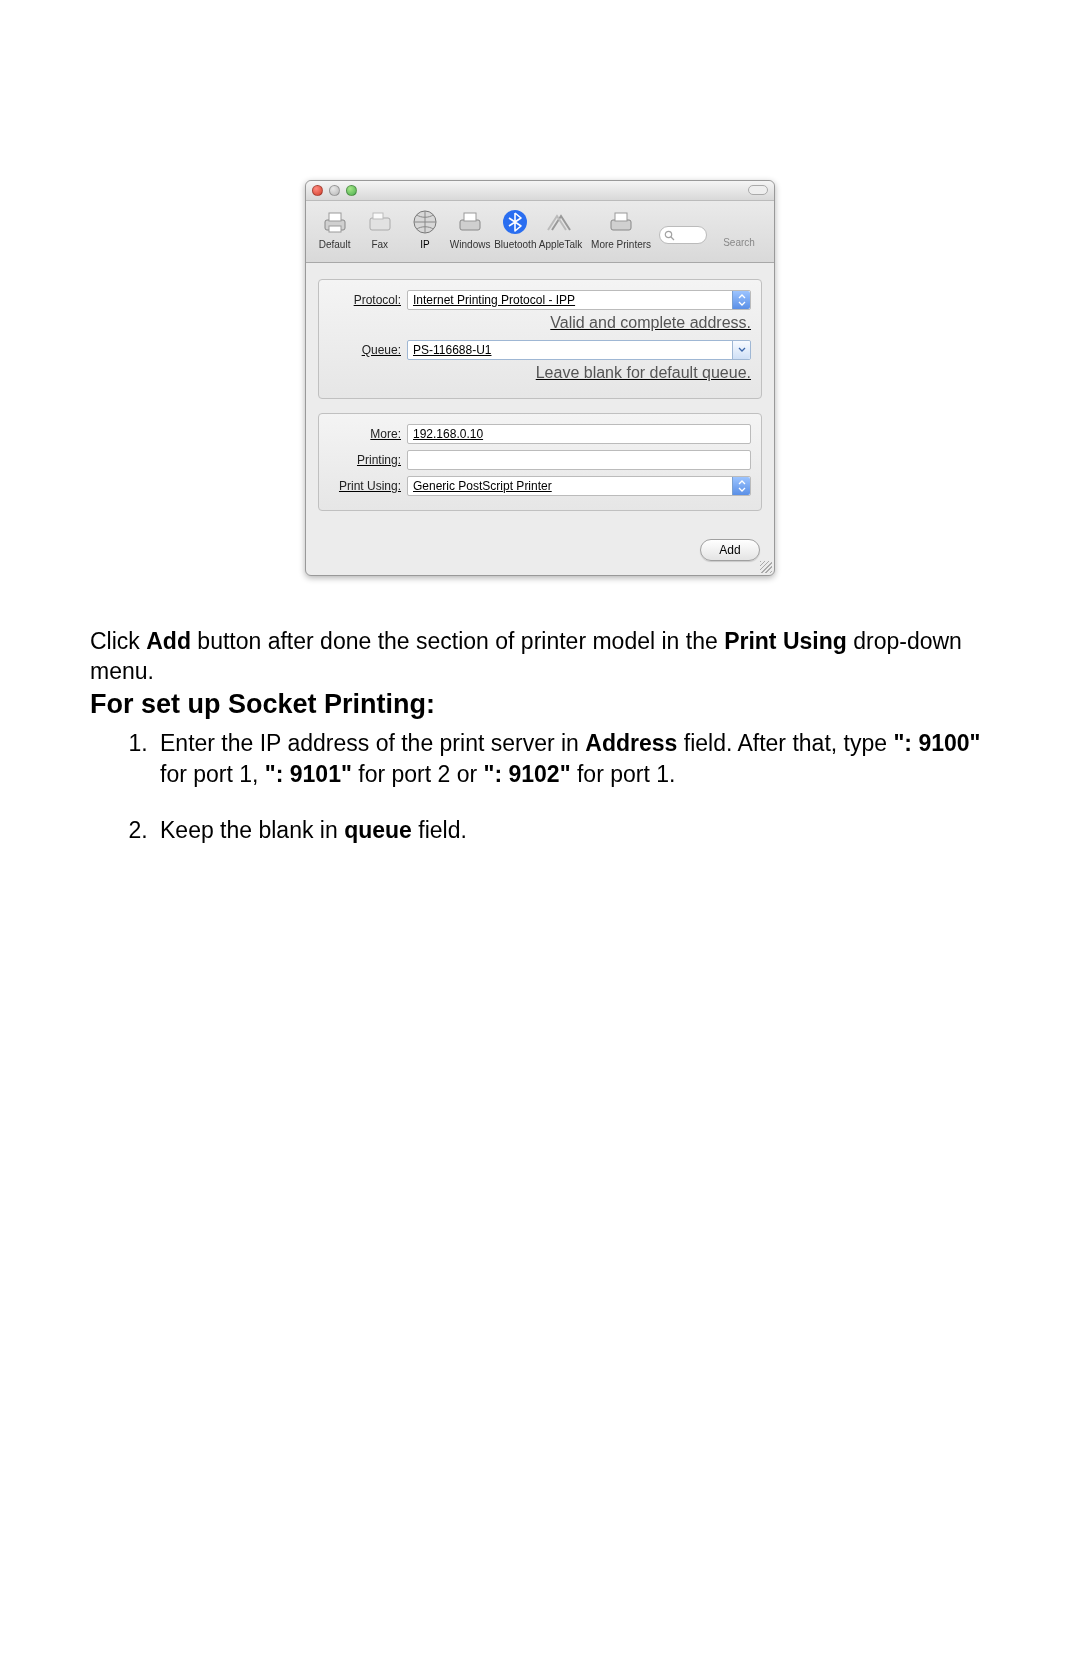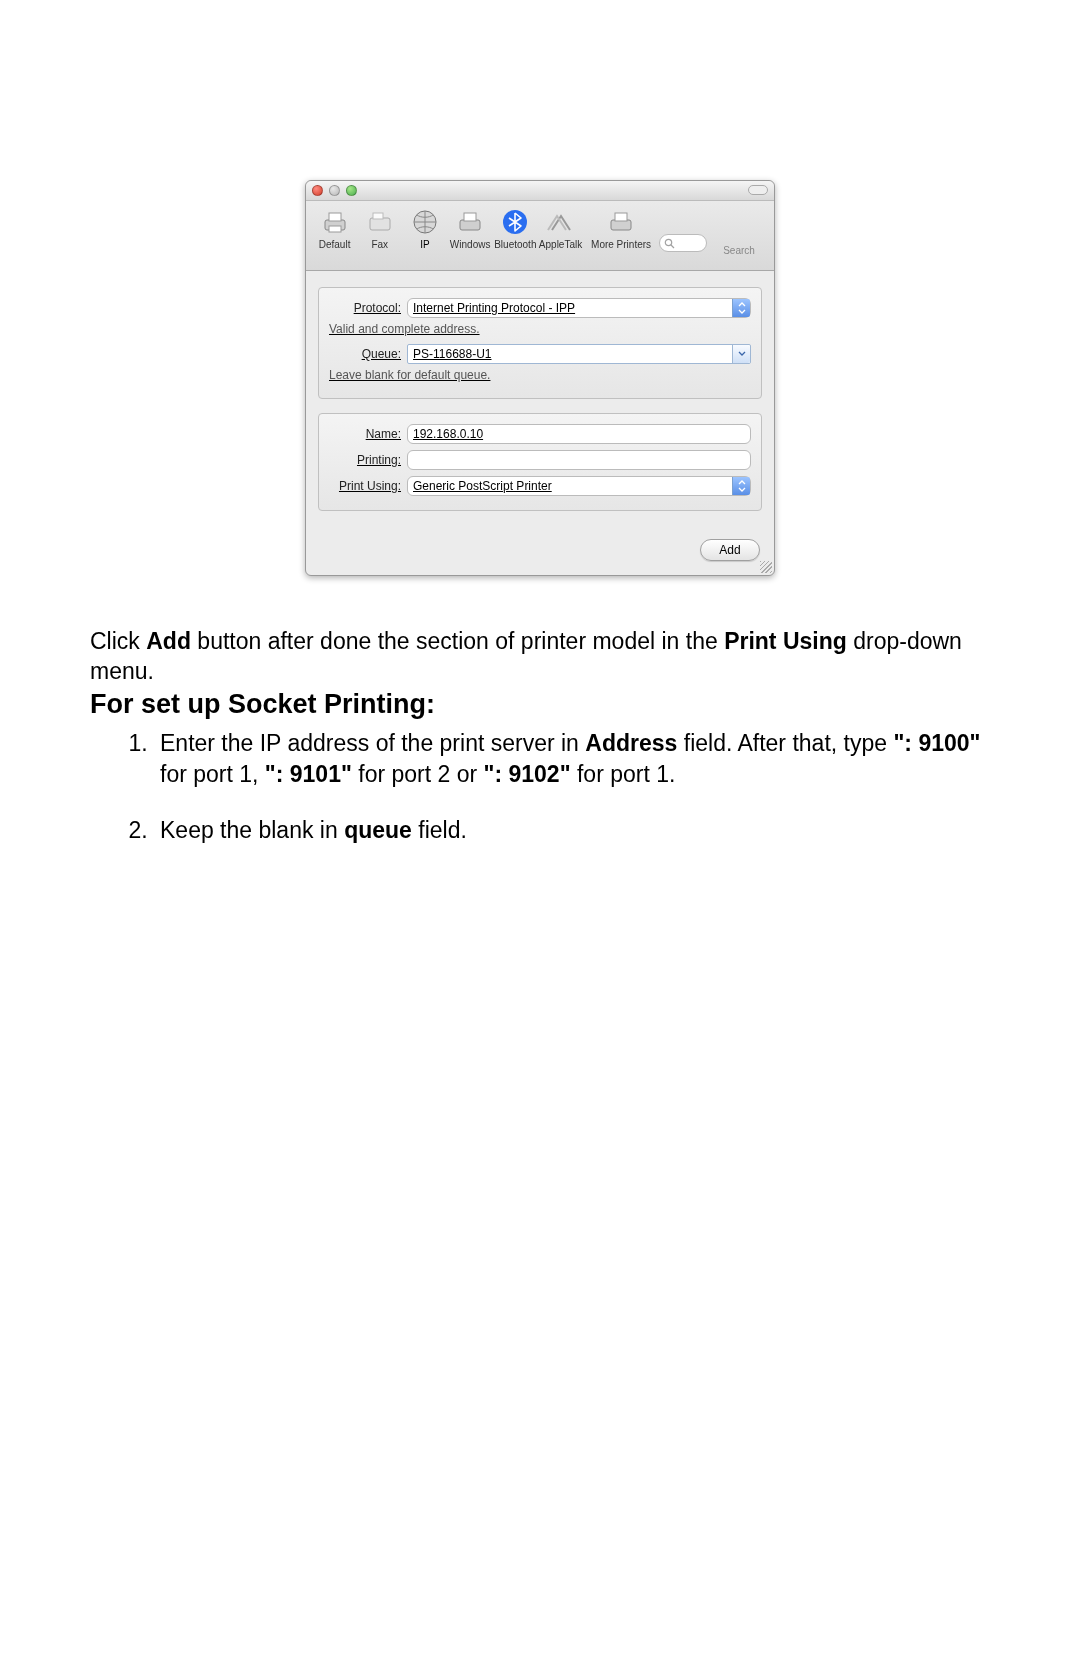--- a/index.html
+++ b/index.html
@@ -49,21 +49,21 @@
     display:flex; align-items:flex-end;
     padding: 6px 6px 0 6px;
     background: linear-gradient(#eaeaea,#d9d9d9);
     border-bottom: 1px solid #a8a8a8;
   }
   .tb-item {
     display:flex; flex-direction:column; align-items:center;
     width: 50px;
     font-size:10px;
     color:#333;
-    padding-bottom:20px;
+    padding-bottom:12px;
     gap:2px;
   }
   .tb-item.more { width: 84px; }
   .tb-item .icon {
     width:32px; height:30px;
     display:flex; align-items:center; justify-content:center;
   }
   .tb-item.selected .label { color:#000; }
   .tb-spacer { flex:1; }
   .search-field {
@@ -86,38 +86,38 @@
   }
   .row { display:flex; align-items:center; margin-bottom:6px; }
   .row .lbl { width:78px; text-align:right; padding-right:6px; color:#222; font-size:12px; }
   .field {
     flex:1; height:20px; background:#fff;
     border:1px solid #9fb7d4; border-radius:2px;
     display:flex; align-items:center; padding:0 5px;
     font-size:12px; color:#000;
     position:relative;
   }
-  .field.plain { border-color:#bbb;border-radius:6px; }
+  .field.plain { border-color:#bbb; }
   .field .red { color:#d22; }
   .drop-btn {
     position:absolute; right:0; top:0; bottom:0; width:18px;
     background: linear-gradient(#9cc4ff,#5a8fe6);
     border-left:1px solid #7aa0d0;
     display:flex; align-items:center; justify-content:center;
     border-radius:0 2px 2px 0;
   }
   .drop-btn svg { display:block; }
   .combo-btn {
     position:absolute; right:0; top:0; bottom:0; width:18px;
     background: linear-gradient(#f8fbff,#cfe0f6);
     border-left:1px solid #9fb7d4;
     display:flex; align-items:center; justify-content:center;
     border-radius:0 2px 2px 0;
   }
-  .hint { font-size:12px; color:#555; margin-top:-2px; margin-bottom:8px; }
+  .hint { font-size:16px; color:#555; margin-left:84px; margin-top:-2px; margin-bottom:8px;text-align:right; }
   .footer-row { display:flex; justify-content:flex-end; padding: 0 14px 14px 14px; }
   .add-btn {
     width:60px; height:22px;
     background: linear-gradient(#ffffff,#e4e4e4);
     border:1px solid #a0a0a0; border-radius:11px;
     font-size:12px; color:#000;
     display:flex; align-items:center; justify-content:center;
     box-shadow: 0 1px 1px rgba(0,0,0,0.15);
   }
   .resize-grip {
@@ -252,21 +252,21 @@
                   <path d="M1 2l3 3 3-3" stroke="#3a66aa" stroke-width="1.3" fill="none"></path>
                 </svg>
             </span>
           </div>
         </div>
         <div class="hint">Leave blank for default queue.</div>
       </div>
 
       <div class="group">
         <div class="row">
-          <div class="lbl">Name:</div>
+          <div class="lbl">More:</div>
           <div class="field plain">
             <span>192.168.0.10</span>
           </div>
         </div>
         <div class="row">
           <div class="lbl">Printing:</div>
           <div class="field plain">
             <span></span>
           </div>
         </div>

